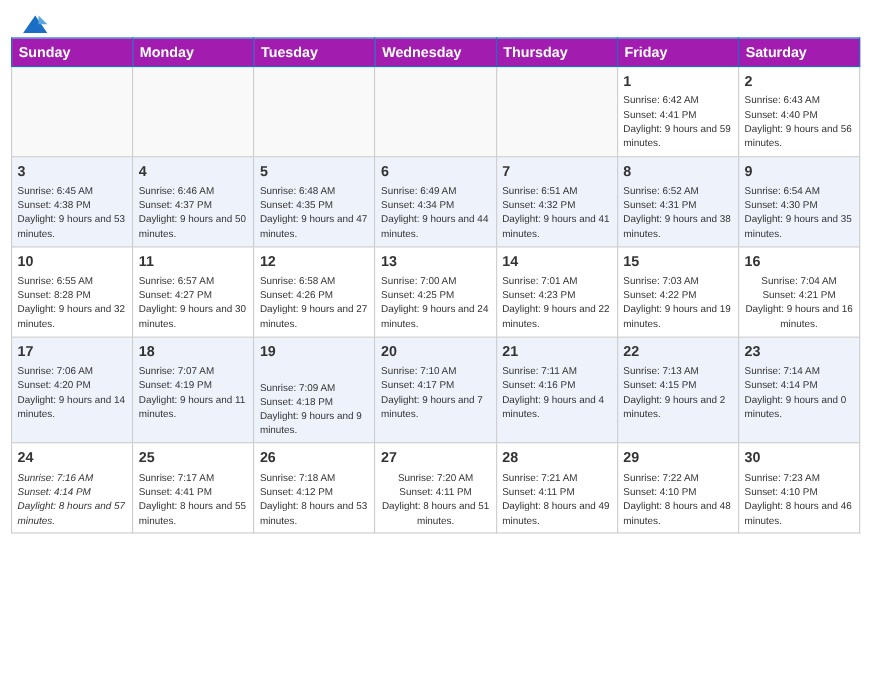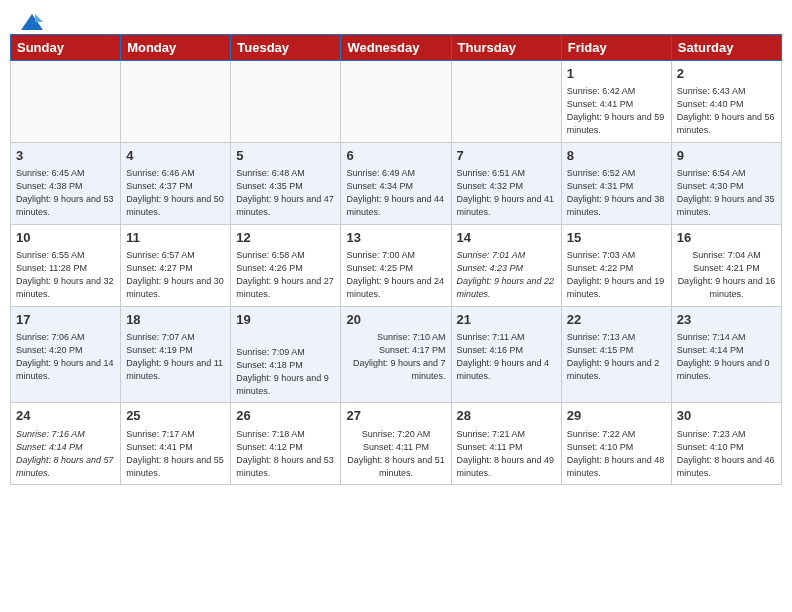--- a/index.html
+++ b/index.html
@@ -12,21 +12,21 @@
     
     .title-block { text-align: right; }
     .month-title { font-size: 36px; color: #333; font-weight: normal; }
     .subtitle { font-size: 15px; color: #333; }
     
     .calendar { padding: 0 10px 10px 10px; }
     
     .cal-table { width: 100%; border-collapse: collapse; table-layout: fixed; }
     
     .cal-table th {
-      background-color: #b91c1c;
+      background-color: #a21caf;
       color: white;
       text-align: left;
       padding: 5px 6px;
       font-size: 13px;
       border: 1px solid #1a6fc4;
     }
     
     .cal-table td {
       vertical-align: top;
       border: 1px solid #ccc;
@@ -142,21 +142,21 @@
             <span class="day-num">9</span>
             <div class="day-info" style="white-space: pre-line;">Sunrise: 6:54 AM
 Sunset: 4:30 PM
 Daylight: 9 hours and 35 minutes.</div>
           </td>
         </tr>
         <tr>
           <td>
             <span class="day-num">10</span>
             <div class="day-info" style="white-space: pre-line;">Sunrise: 6:55 AM
-Sunset: 11:28 PM
+Sunset: 8:28 PM
 Daylight: 9 hours and 32 minutes.</div>
           </td>
           <td>
             <span class="day-num">11</span>
             <div class="day-info" style="white-space: pre-line;">Sunrise: 6:57 AM
 Sunset: 4:27 PM
 Daylight: 9 hours and 30 minutes.</div>
           </td>
           <td>
             <span class="day-num">12</span>
@@ -165,21 +165,21 @@
 Daylight: 9 hours and 27 minutes.</div>
           </td>
           <td>
             <span class="day-num">13</span>
             <div class="day-info" style="white-space: pre-line;">Sunrise: 7:00 AM
 Sunset: 4:25 PM
 Daylight: 9 hours and 24 minutes.</div>
           </td>
           <td>
             <span class="day-num">14</span>
-            <div class="day-info" style="white-space: pre-line; font-style: italic;">Sunrise: 7:01 AM
+            <div class="day-info" style="white-space: pre-line;">Sunrise: 7:01 AM
 Sunset: 4:23 PM
 Daylight: 9 hours and 22 minutes.</div>
           </td>
           <td>
             <span class="day-num">15</span>
             <div class="day-info" style="white-space: pre-line;">Sunrise: 7:03 AM
 Sunset: 4:22 PM
 Daylight: 9 hours and 19 minutes.</div>
           </td>
           <td>
@@ -203,21 +203,21 @@
 Daylight: 9 hours and 11 minutes.</div>
           </td>
           <td>
             <span class="day-num">19</span>
             <div class="day-info" style="white-space: pre-line; margin-top: 17px;">Sunrise: 7:09 AM
 Sunset: 4:18 PM
 Daylight: 9 hours and 9 minutes.</div>
           </td>
           <td>
             <span class="day-num">20</span>
-            <div class="day-info" style="white-space: pre-line; text-align: right;">Sunrise: 7:10 AM
+            <div class="day-info" style="white-space: pre-line;">Sunrise: 7:10 AM
 Sunset: 4:17 PM
 Daylight: 9 hours and 7 minutes.</div>
           </td>
           <td>
             <span class="day-num">21</span>
             <div class="day-info" style="white-space: pre-line;">Sunrise: 7:11 AM
 Sunset: 4:16 PM
 Daylight: 9 hours and 4 minutes.</div>
           </td>
           <td>

